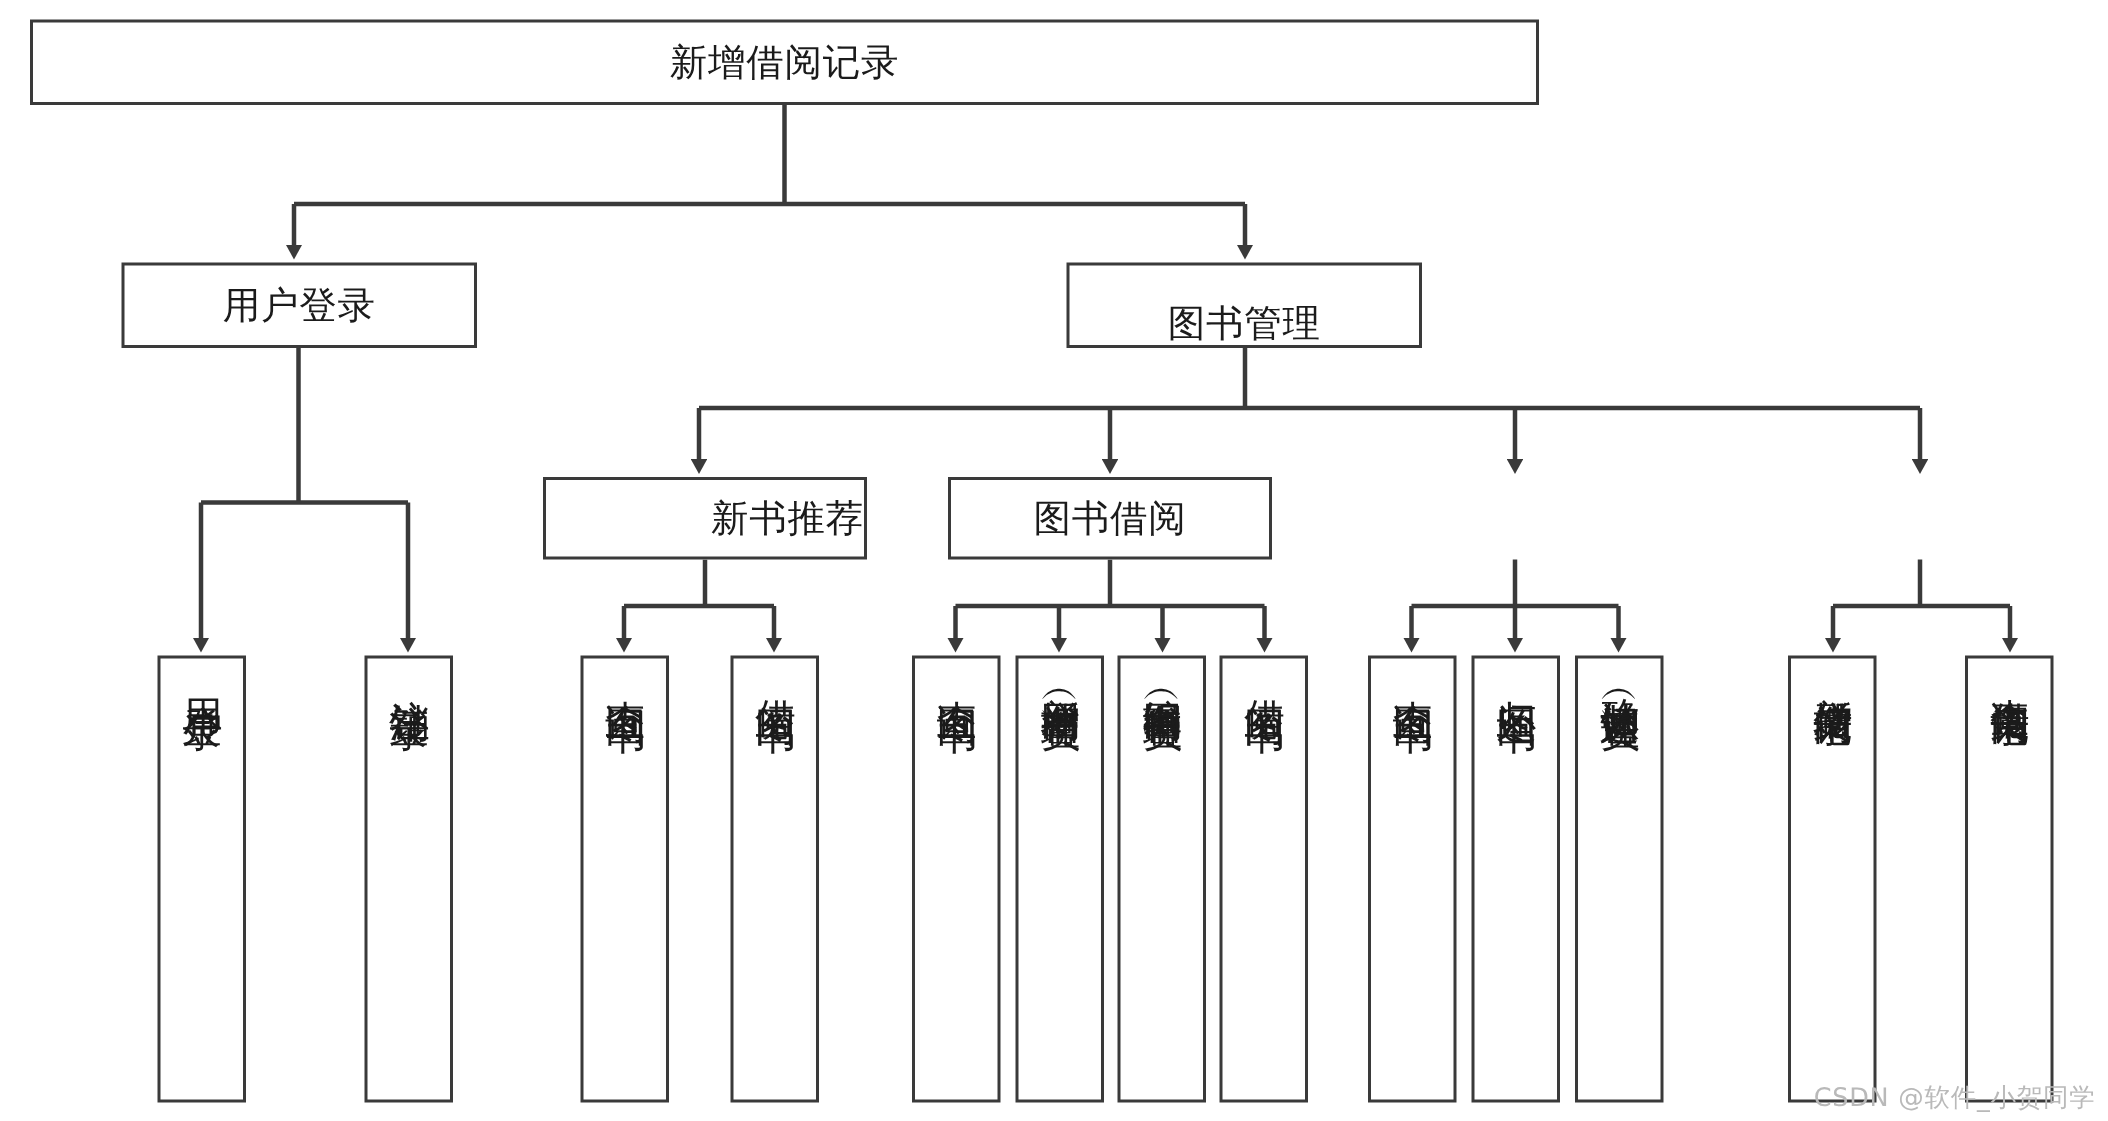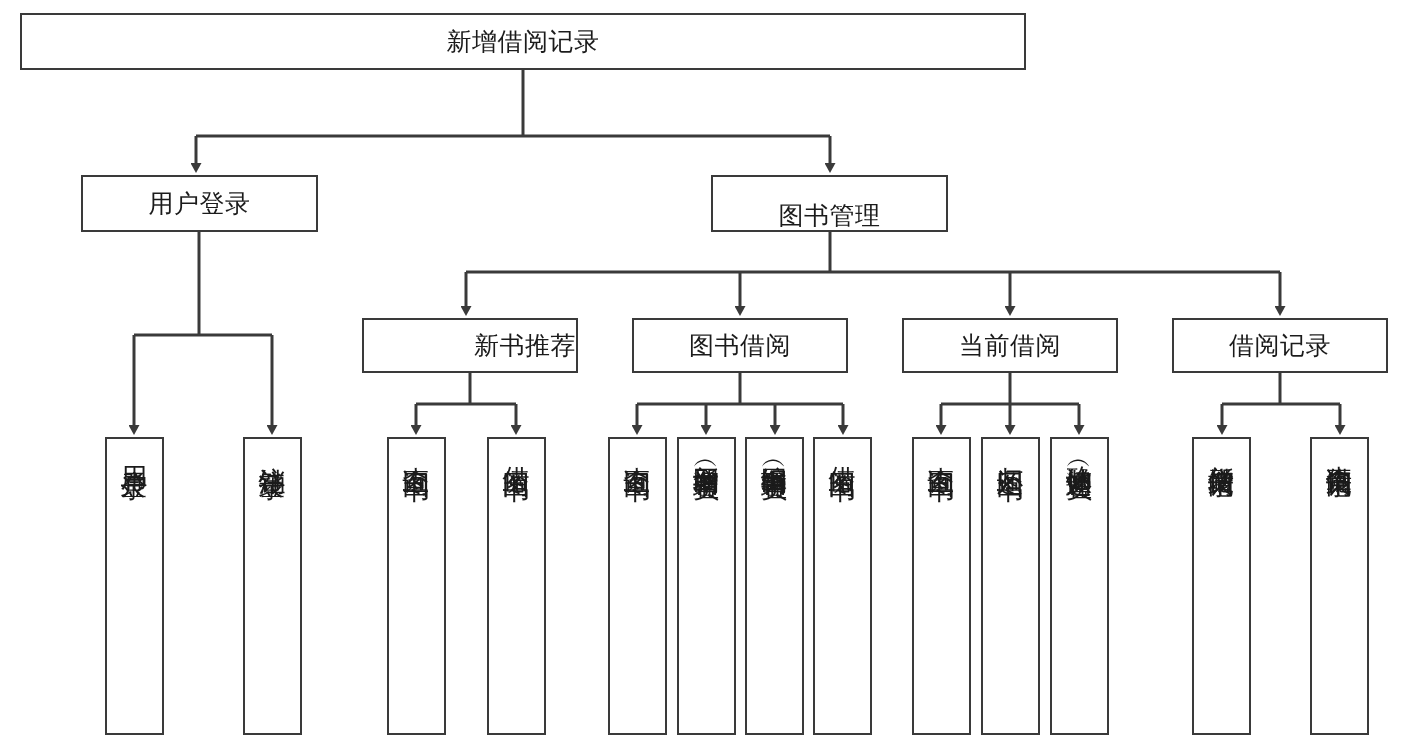--- a/index.html
+++ b/index.html
@@ -141,27 +141,21 @@
   </div>
 
   <div class="node horiz" style="left:362px; top:318px; width:216px; height:55px;justify-content:flex-end;">
     <span class="label">新书推荐</span>
   </div>
 
   <div class="node horiz" style="left:632px; top:318px; width:216px; height:55px;">
     <span class="label">图书借阅</span>
   </div>
 
-  <div class="node horiz" style="left:902px; top:318px; width:216px; height:55px;">
-    <span class="label">当前借阅</span>
-  </div>
-
-  <div class="node horiz" style="left:1172px; top:318px; width:216px; height:55px;">
-    <span class="label">借阅记录</span>
-  </div>
+
 
   <div class="node vert" style="left:105px; top:437px; width:59px; height:298px;">
     <span class="label">用户登录</span>
   </div>
 
   <div class="node vert" style="left:243px; top:437px; width:59px; height:298px;">
     <span class="label">注销登录</span>
   </div>
 
   <div class="node vert" style="left:387px; top:437px; width:59px; height:298px;">
@@ -201,14 +195,15 @@
   </div>
 
   <div class="node vert tall" style="left:1192px; top:437px; width:59px; height:298px;">
     <span class="label">新增借阅记录</span>
   </div>
 
   <div class="node vert tall" style="left:1310px; top:437px; width:59px; height:298px;">
     <span class="label">查询借阅记录</span>
   </div>
 
+  <div id="watermark">CSDN @软件_小贺同学</div>
 
 </div>
 
 </body></html>

